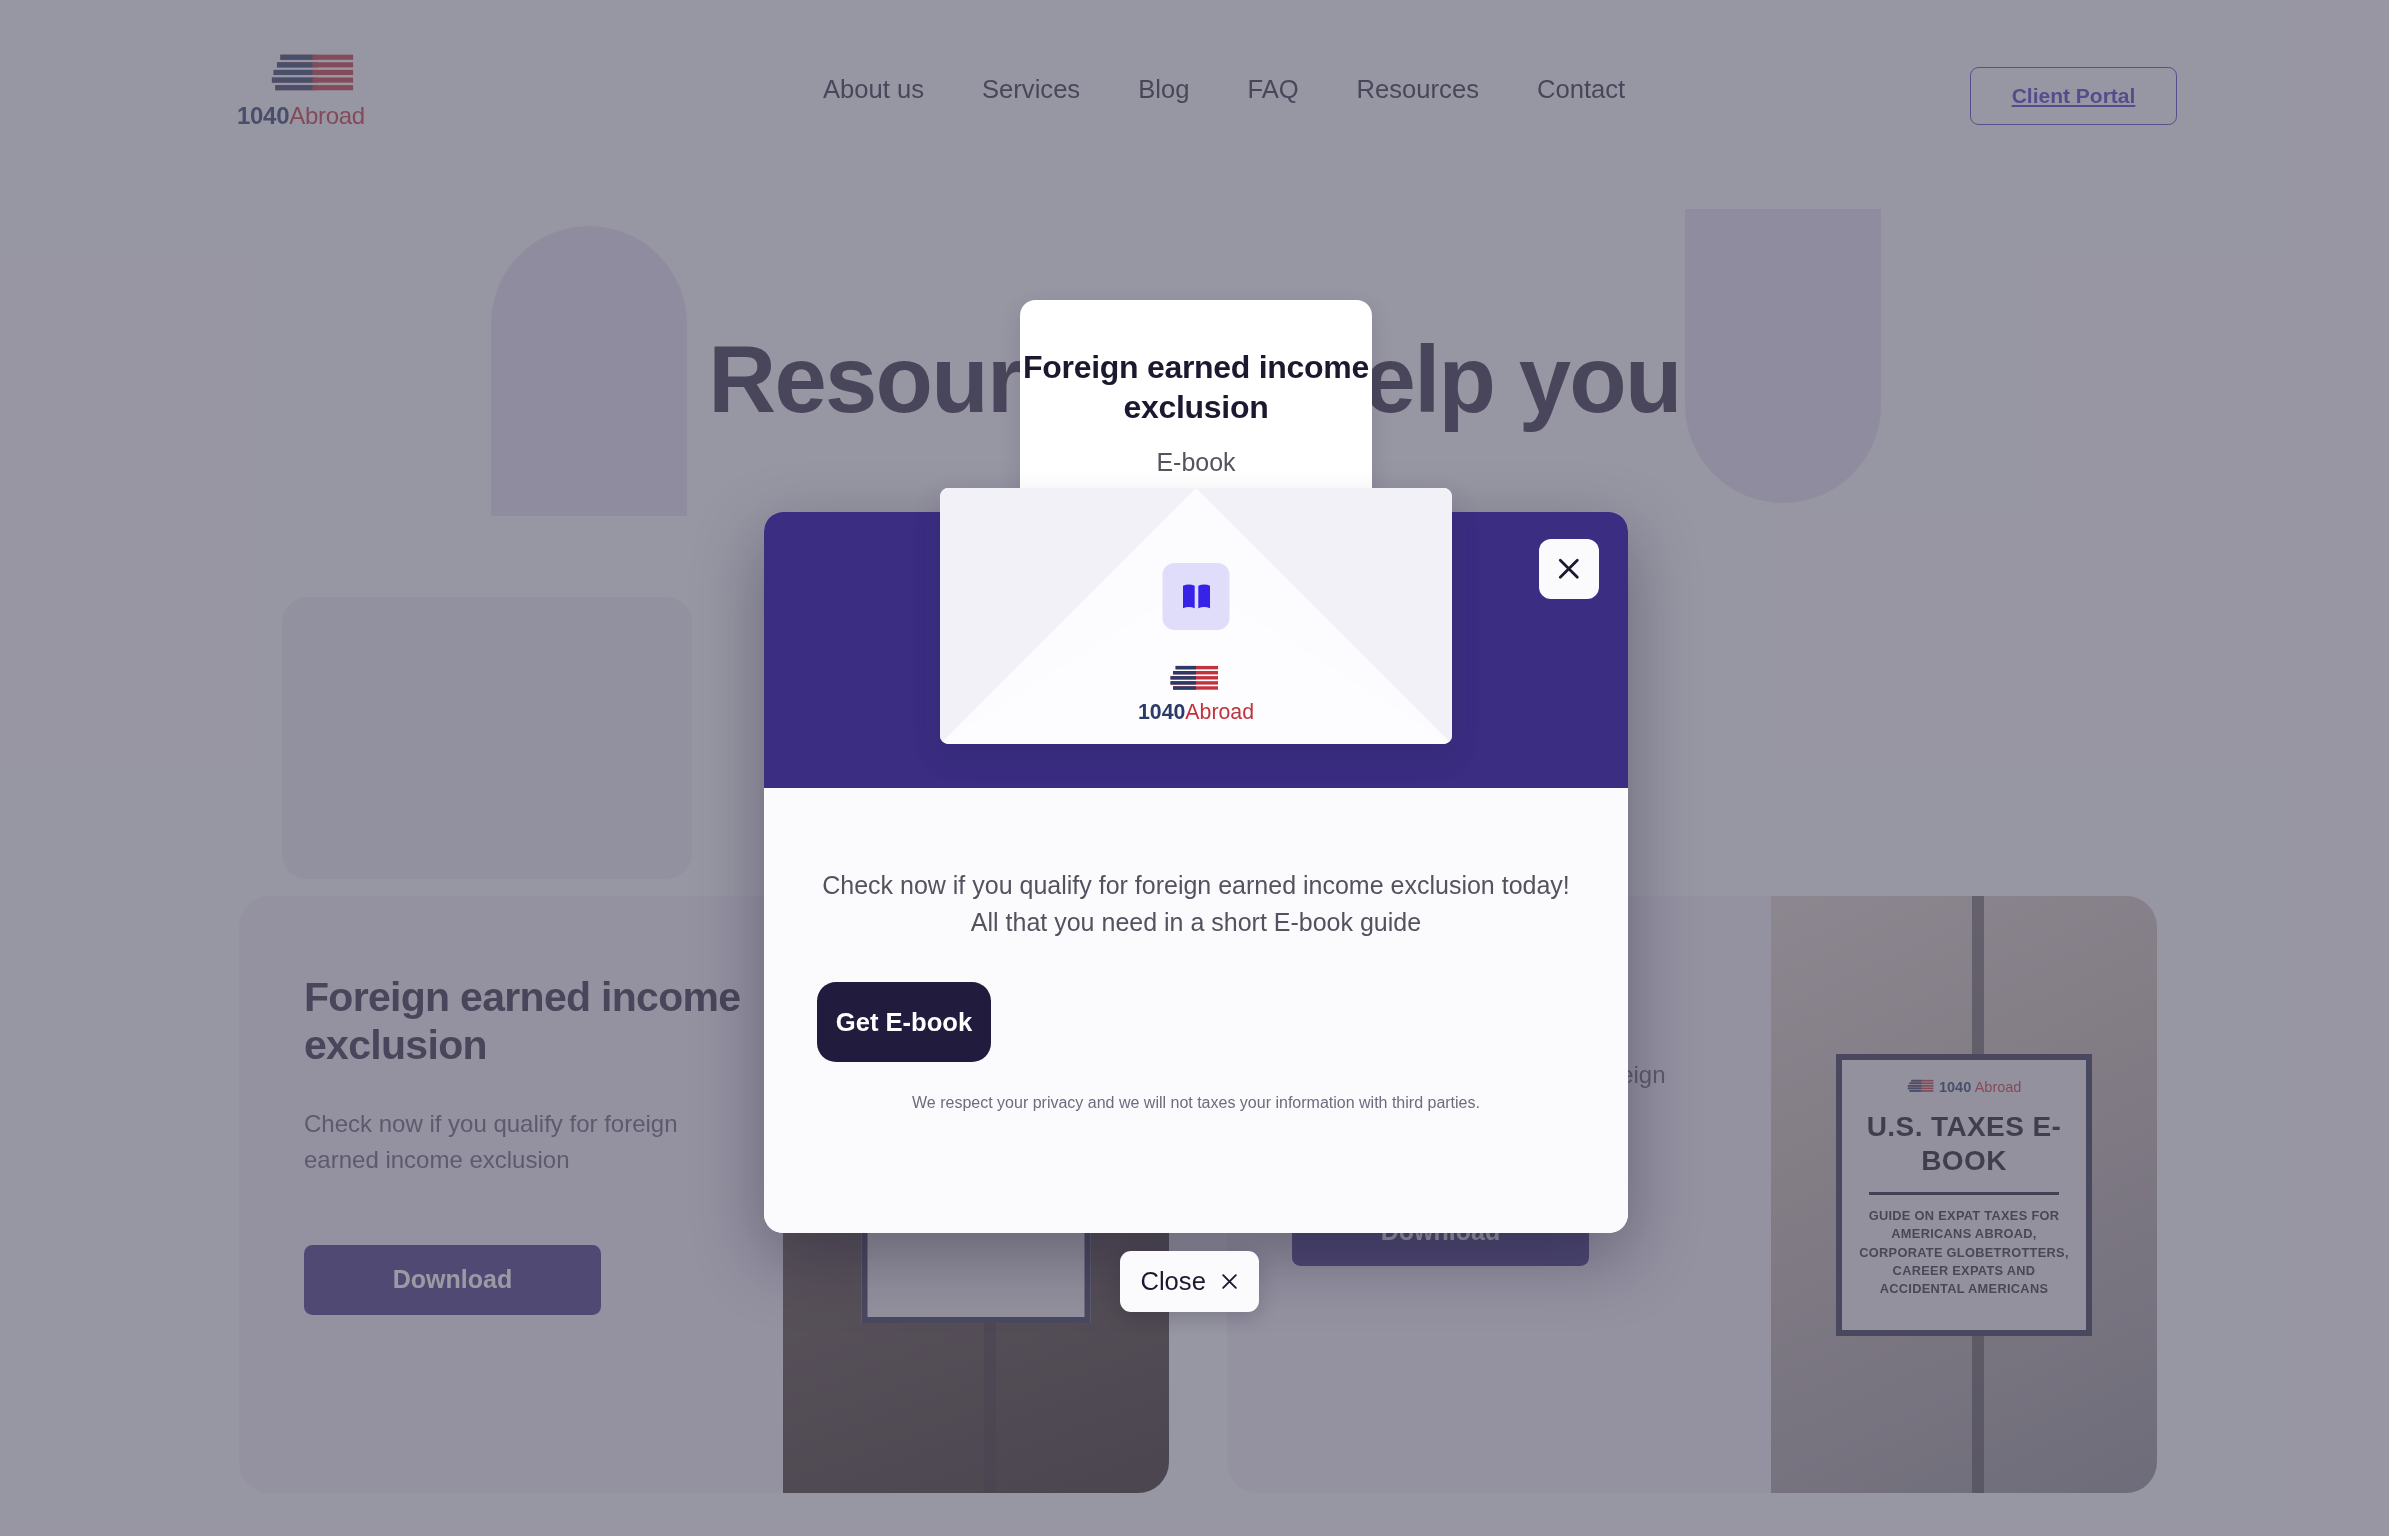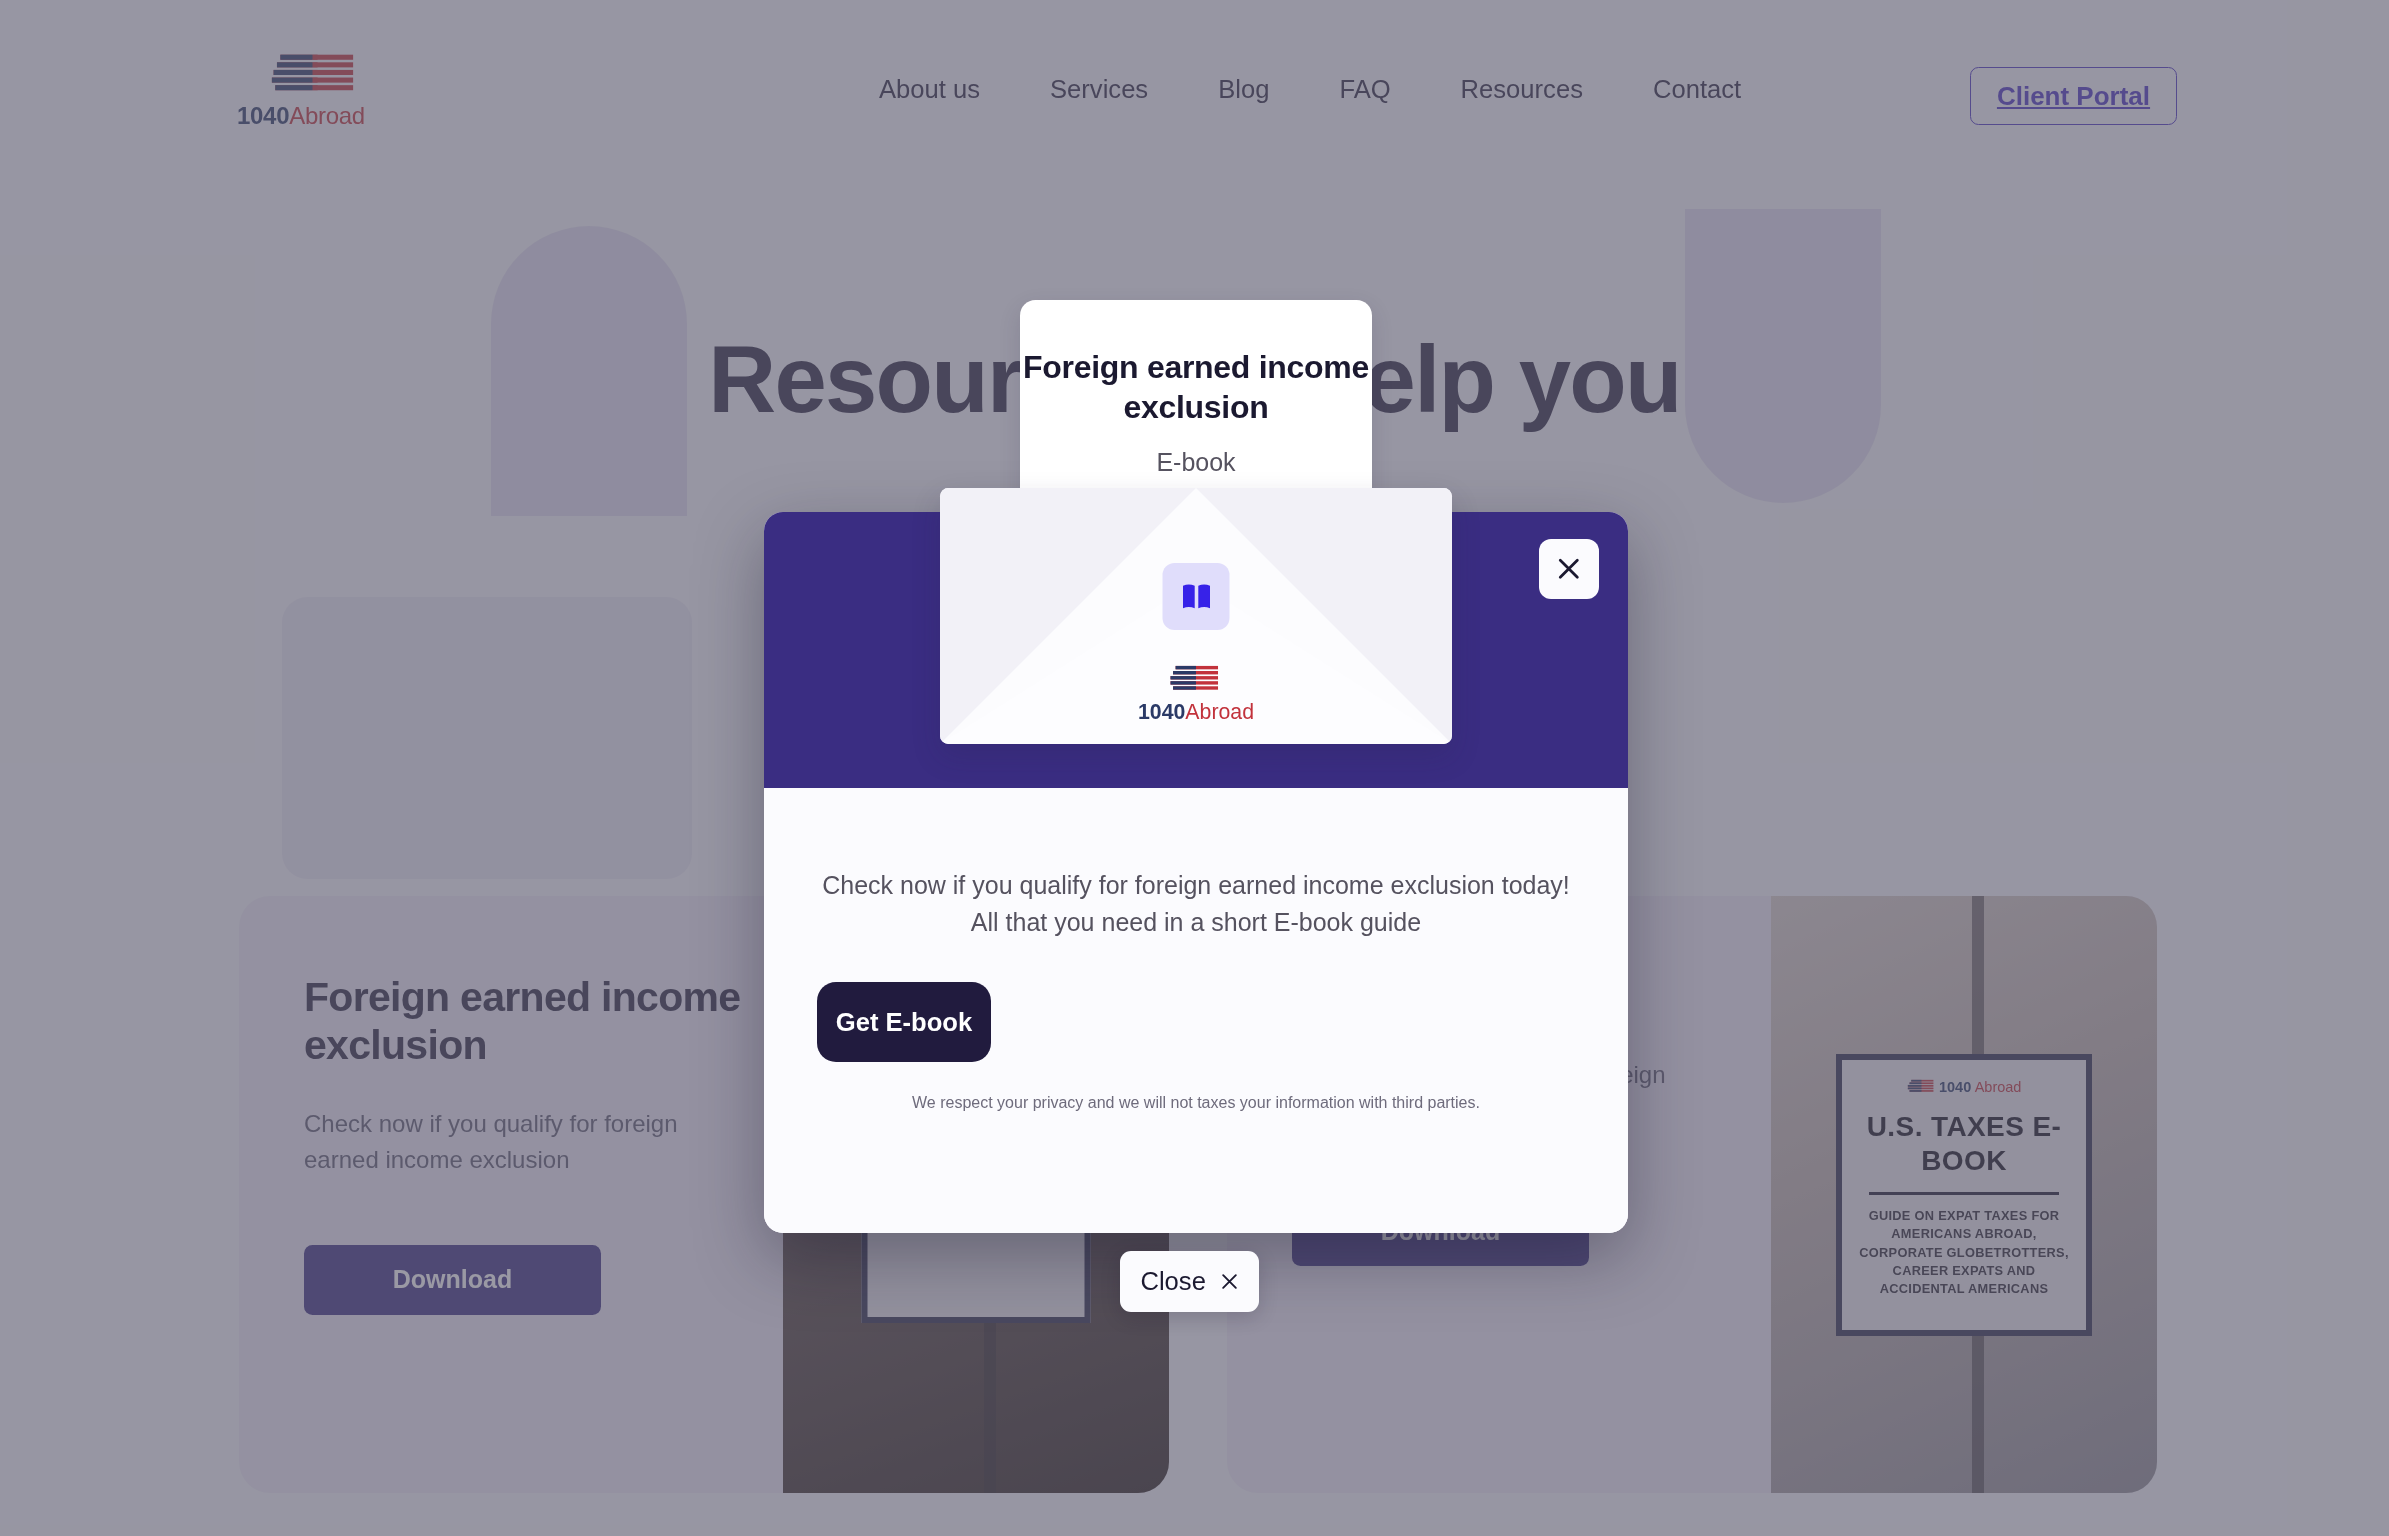--- a/index.html
+++ b/index.html
@@ -43,33 +43,33 @@
   }
   .logo-mark { width: 89px; height: 44px; margin-left: 31px; }
   .logo-text {
     margin-top: 5.1px; font-size: 24px; font-weight: 700;
     letter-spacing: -0.3px; white-space: nowrap;
   }
   .logo-text .t1040 { color: #2b3a67; }
   .logo-text .tabroad { color: #c2323c; font-weight: 400; }
 
   .nav {
-    position: absolute; left: 850px; top: 0; height: 179px;
-    display: flex; align-items: center; gap: 12px;
+    position: absolute; left: 794px; top: 0; height: 179px;
+    display: flex; align-items: center; gap: 0;
   }
   .nav-item {
     font-size: 25.6px; color: #2b2640; text-decoration: none;
     padding: 0 29px; white-space: nowrap;
   }
   .client-portal {
     position: absolute; right: 212px; top: 67px;
     width: 207px; height: 58px;
     border: 1.7px solid #4b32c3; border-radius: 8.5px;
     display: flex; align-items: center; justify-content: center;
-    color: #4b32c3; font-size: 26px; font-weight: 700;
+    color: #4b32c3; font-size: 21px; font-weight: 700;
     background: transparent;
   }
 
   
   .hero-title {
     position: absolute; left: 0; top: 326px; width: 2389px;
     text-align: center;
     font-size: 94px; font-weight: 700; color: #2b2640;
     letter-spacing: -1.7px;
   }

